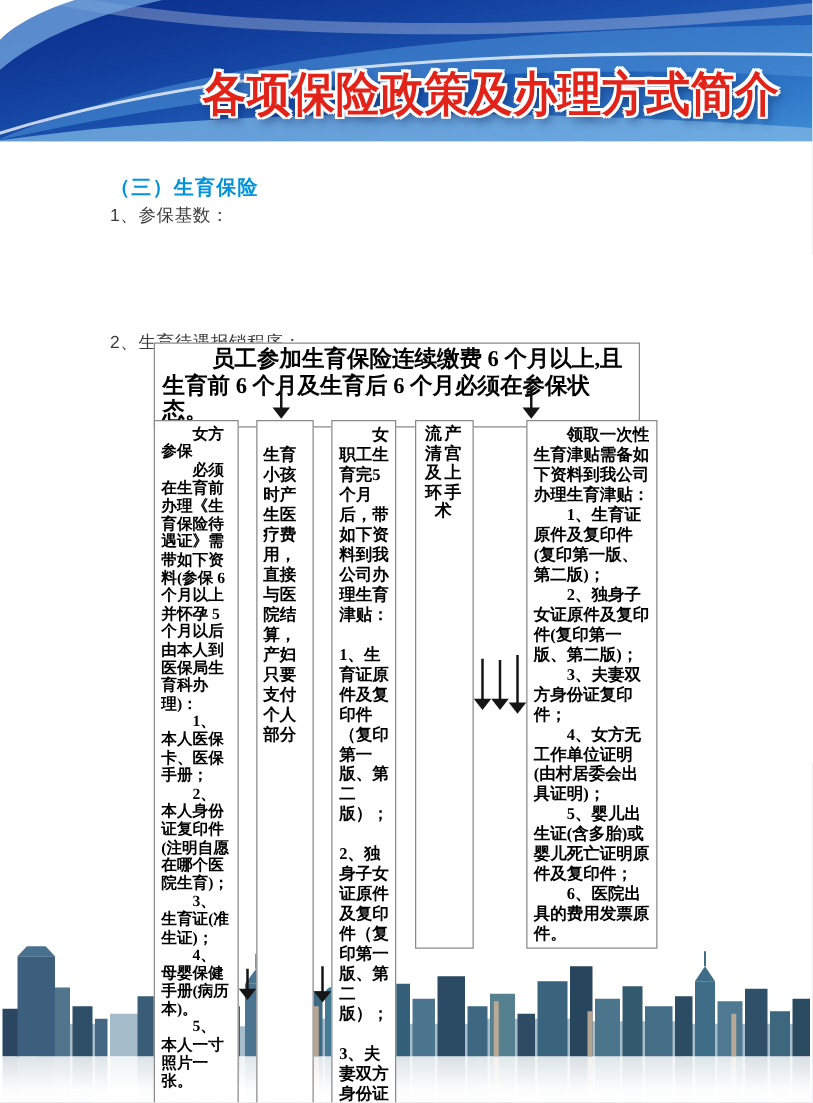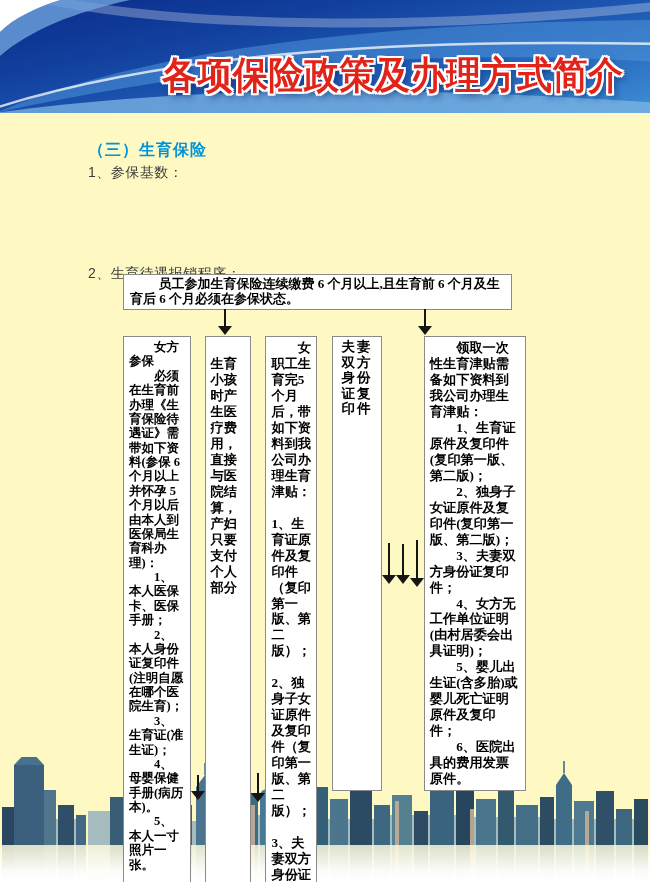--- a/index.html
+++ b/index.html
@@ -1,17 +1,17 @@
 <!DOCTYPE html>
 <html><head>
 <meta charset="utf-8">
 <style>
   html,body{margin:0;padding:0;background:#dfe3e8;}
   .page{
-    position:relative;width:650px;height:882px;background:#fef9c3;
+    position:relative;width:650px;height:882px;background:#ffffff;
     margin:0 auto;overflow:hidden;
     font-family:"Liberation Sans","DejaVu Sans",sans-serif;
   }
   
   .banner{
     position:absolute;left:0;top:0;width:650px;height:113px;
     background:linear-gradient(168deg,#0a2c8a 0%,#123f9d 30%,#1f5cb6 60%,#3e8ed6 100%);
   }
   .banner svg{position:absolute;left:0;top:0;width:100%;height:100%;}
   .page-title{
@@ -39,21 +39,21 @@
   
   .flowchart{position:absolute;left:0;top:0;width:650px;height:882px;z-index:2;pointer-events:none;}
   .fbox{
     box-sizing:border-box;border:1px solid #8a8a8a;background:#fff;
     color:#000;font-family:"Liberation Serif","DejaVu Serif",serif;font-weight:bold;
     font-size:12.5px;line-height:1.15;padding:3px 5px;
     white-space:pre-line;text-align:left;
   }
   .entry-box{
     position:absolute;left:123px;top:274px;width:389px;min-height:34px;
-    font-size:13px;line-height:1.14;text-indent:2.2em;padding:2px 8px 2px 6px;
+    font-size:18px;line-height:1.14;text-indent:2.2em;padding:2px 8px 2px 6px;
   }
   .col{position:absolute;top:336px;width:194px;display:flex;flex-direction:row;}
   .col-left{left:123px;}
   .col-right{left:332px;}
   .h154{min-height:154px}.h48{min-height:48px}.h194{min-height:194px}
   .h23{min-height:23px}.h57{min-height:57px}
   .mid{font-size:13.2px;line-height:1.21;}
   .loose{font-size:13.2px;line-height:1.21;}
   .center-box{text-align:center;letter-spacing:2px;font-size:13.5px;padding-top:2px;}
   
@@ -110,21 +110,21 @@
       <div class="fbox loose h194">　　女职工生育完5个月后，带如下资料到我公司办理生育津贴：
 　　1、生育证原件及复印件（复印第一版、第二版）；
 　　2、独身子女证原件及复印件（复印第一版、第二版）；
 　　3、夫妻双方身份证复印件；
 　　8、《生育保险待遇证》原件；
 　　5、婴儿出生证（含多胎）或婴儿死亡证明原件及复印件；
 　　6、出院诊断书。</div>
     </div>
 
     <div class="col col-right">
-      <div class="fbox center-box h23">夫妻双方身份证复印件</div>
+      <div class="fbox center-box h23">流产清宫及上环手术</div>
       <div class="arrow gap41"></div>
       <div class="arrow gap40"></div>
       <div class="arrow gap47"></div>
       <div class="fbox loose h194">　　领取一次性生育津贴需备如下资料到我公司办理生育津贴：
 　　1、生育证原件及复印件(复印第一版、第二版)；
 　　2、独身子女证原件及复印件(复印第一版、第二版)；
 　　3、夫妻双方身份证复印件；
 　　4、女方无工作单位证明(由村居委会出具证明)；
 　　5、婴儿出生证(含多胎)或婴儿死亡证明原件及复印件；
 　　6、医院出具的费用发票原件。</div>

